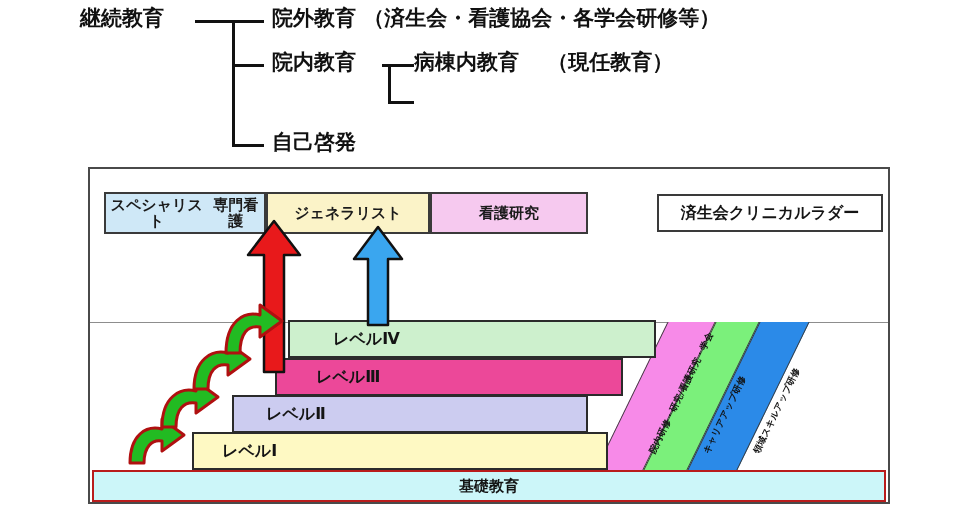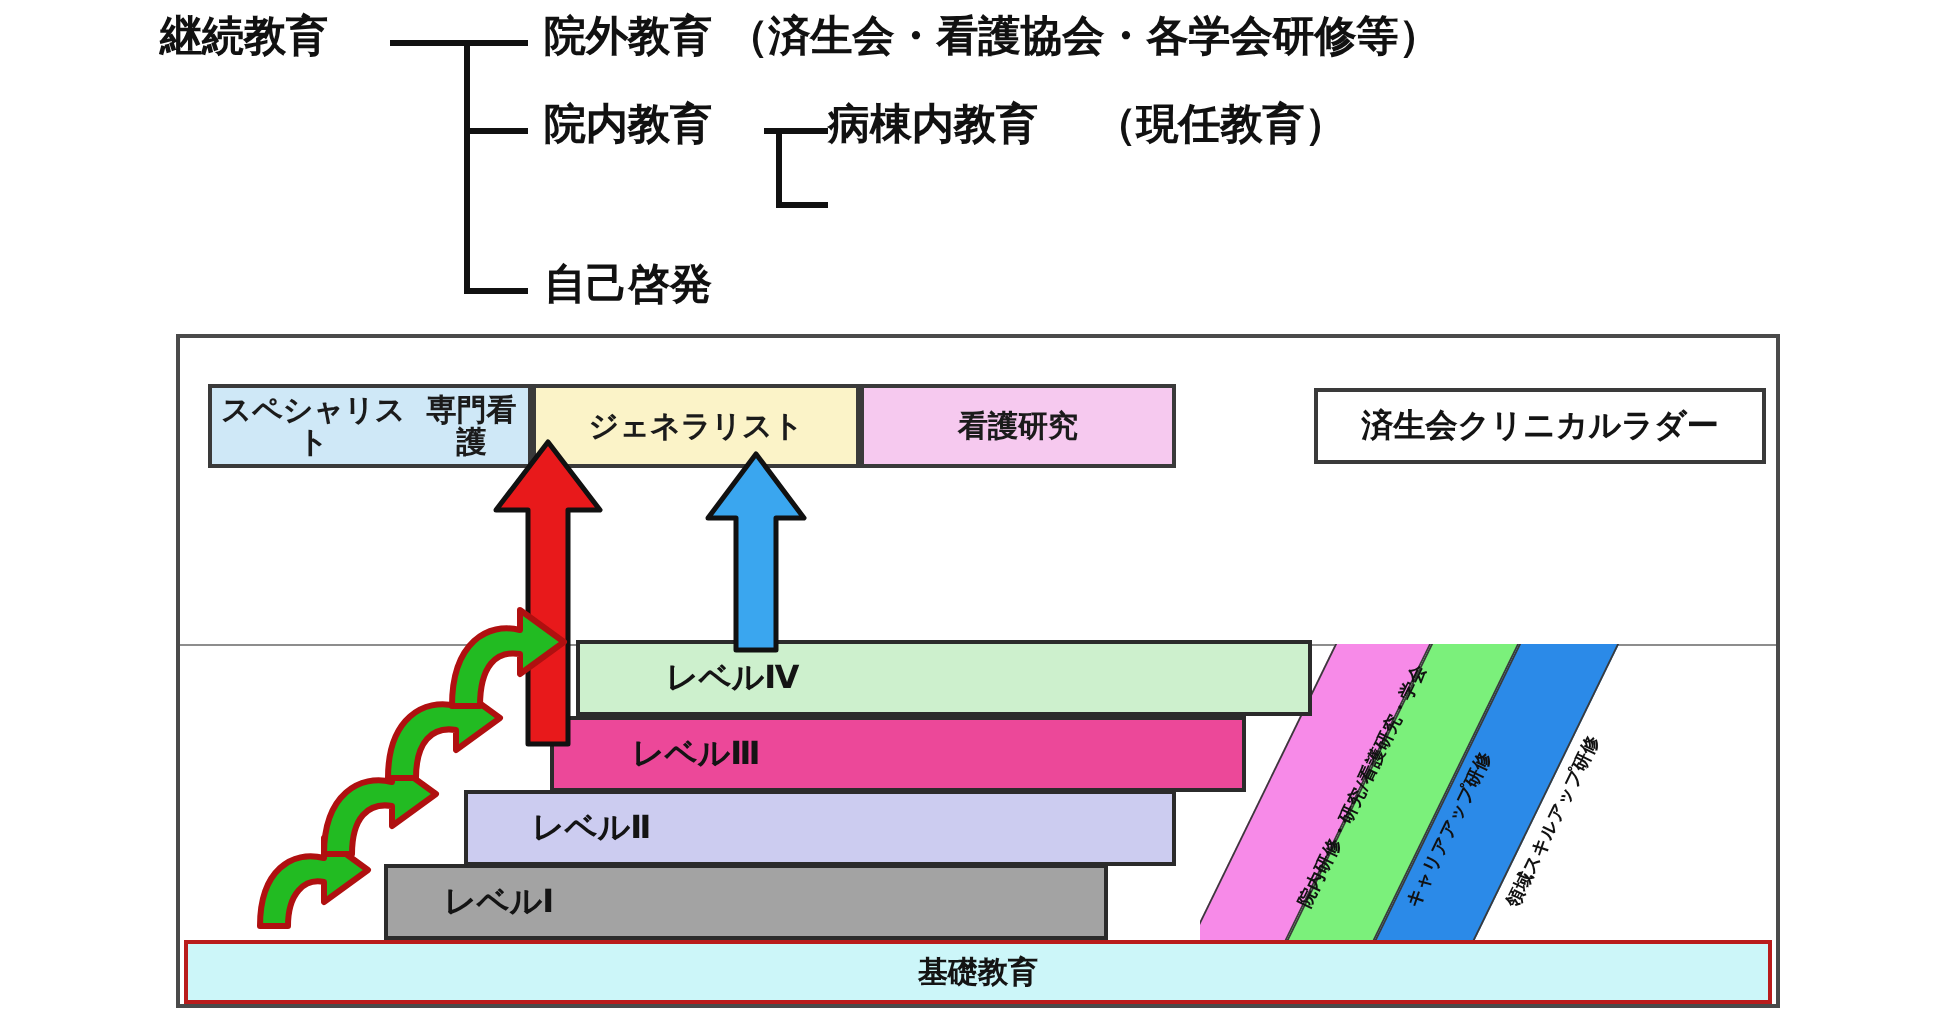--- a/index.html
+++ b/index.html
@@ -66,21 +66,21 @@
     font-size:16px;font-weight:bold;color:#141414;
     padding-left:0;
   }
   .levelbar span.lvtxt{position:relative;}
   #lv4{left:288px;top:320px;width:368px;background:#cdf0cd;}
   #lv4 .lvtxt{left:43px;}
   #lv3{left:261px;top:358px;width:348px;background:#ec4899;margin-left:14px;}
   #lv3 .lvtxt{left:39px;}
   #lv2{left:232px;top:395px;width:356px;background:#ccccf0;}
   #lv2 .lvtxt{left:32px;}
-  #lv1{left:192px;top:432px;width:362px;background:#a3a3a3;}
+  #lv1{left:192px;top:432px;width:416px;background:#fef9c3;}
   #lv1 .lvtxt{left:28px;}
 
   
   #base{
     position:absolute;left:92px;top:470px;width:794px;height:32px;
     background:#ccf6f9;border:2px solid #b91c1c;
     box-sizing:border-box;
     display:flex;align-items:center;justify-content:center;
     font-size:15px;font-weight:bold;color:#141414;
   }

